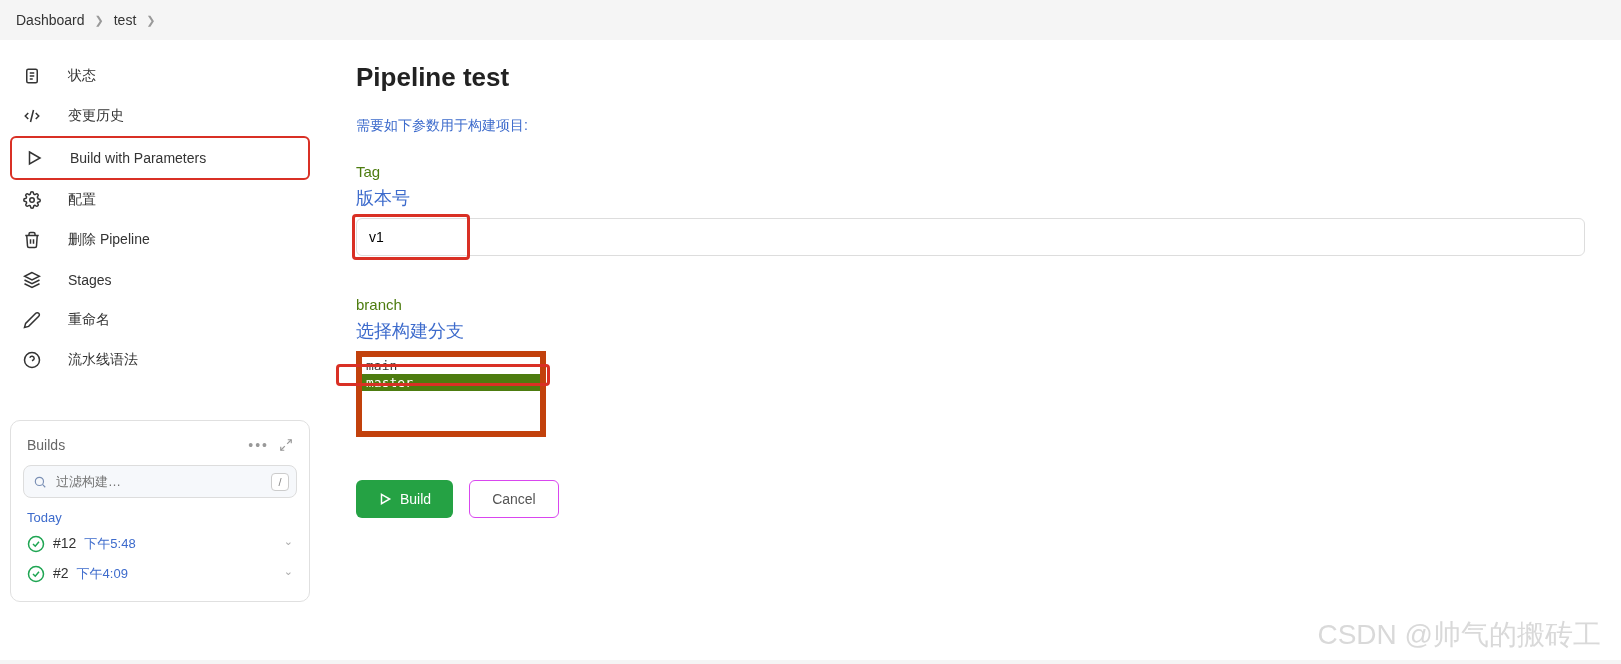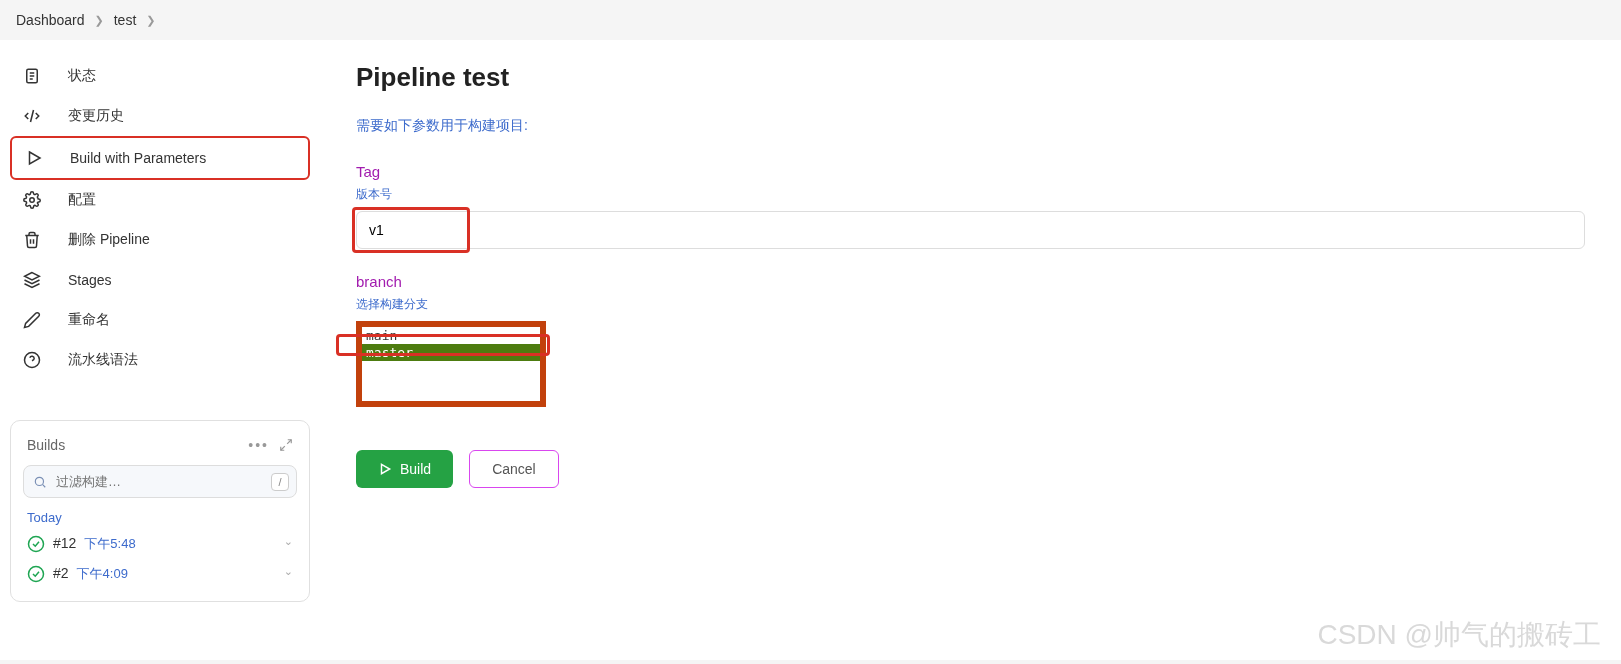--- a/index.html
+++ b/index.html
@@ -21,24 +21,24 @@
 .filter-wrap .slash { position: absolute; right: 8px; top: 50%; transform: translateY(-50%); border: 1px solid #ccc; border-radius: 4px; width: 18px; height: 18px; display: flex; align-items: center; justify-content: center; font-size: 11px; color: #888; background: #fff; }
 .today-label { color: #3d6bcc; font-size: 13px; margin: 12px 4px 4px; }
 .build-row { display: flex; align-items: flex-start; gap: 8px; padding: 6px 4px; cursor: pointer; }
 .build-row .check { color: #1ea552; }
 .build-row .num { color: #333; }
 .build-row .time { color: #3d6bcc; font-size: 13px; }
 .build-row .expand { margin-left: auto; color: #aaa; font-size: 11px; }
 .main { flex: 1; padding: 22px 36px; }
 .page-title { font-size: 26px; font-weight: 700; color: #222; margin-bottom: 24px; }
 .hint { color: #3d6bcc; font-size: 14px; margin-bottom: 28px; }
-.param-label { font-size: 15px; color: #a21caf; margin-bottom: 6px; }
-.param-desc { color: #3d6bcc; font-size: 12px; margin-bottom: 8px; }
+.param-label { font-size: 15px; color: #4d7c0f; margin-bottom: 6px; }
+.param-desc { color: #3d6bcc; font-size: 18px; margin-bottom: 8px; }
 .text-field { width: 100%; padding: 10px 12px; border: 1px solid #ddd; border-radius: 6px; font-size: 14px; background: #fff; }
-.tag-wrap { position: relative; margin-bottom: 24px; }
+.tag-wrap { position: relative; margin-bottom: 40px; }
 .tag-box { position: absolute; border: 3px solid #d93025; border-radius: 4px; left: -4px; top: -4px; width: 118px; height: 46px; pointer-events: none; }
 .branch-wrap { margin-bottom: 40px; }
 .branch-select { width: 190px; height: 86px; border: 6px solid #c2410c; background: #fff; font-family: monospace; font-size: 13px; overflow-y: scroll; }
 .branch-select .opt { padding: 1px 4px; cursor: pointer; }
 .branch-select .opt.selected { background: #4d7c0f; color: #fff; }
 .branch-box { position: relative; display: inline-block; }
 .branch-highlight { position: absolute; border: 3px solid #d93025; border-radius: 4px; left: -20px; top: 13px; width: 214px; height: 22px; pointer-events: none; }
 .actions-row { display: flex; gap: 16px; }
 .btn-build { background: #25a244; color: #fff; border: none; border-radius: 6px; padding: 10px 22px; font-size: 14px; font-weight: 500; display: flex; align-items: center; gap: 8px; cursor: pointer; }
 .btn-cancel { background: #fff; color: #555; border: 1px solid #d946ef; border-radius: 6px; padding: 10px 22px; font-size: 14px; cursor: pointer; }

